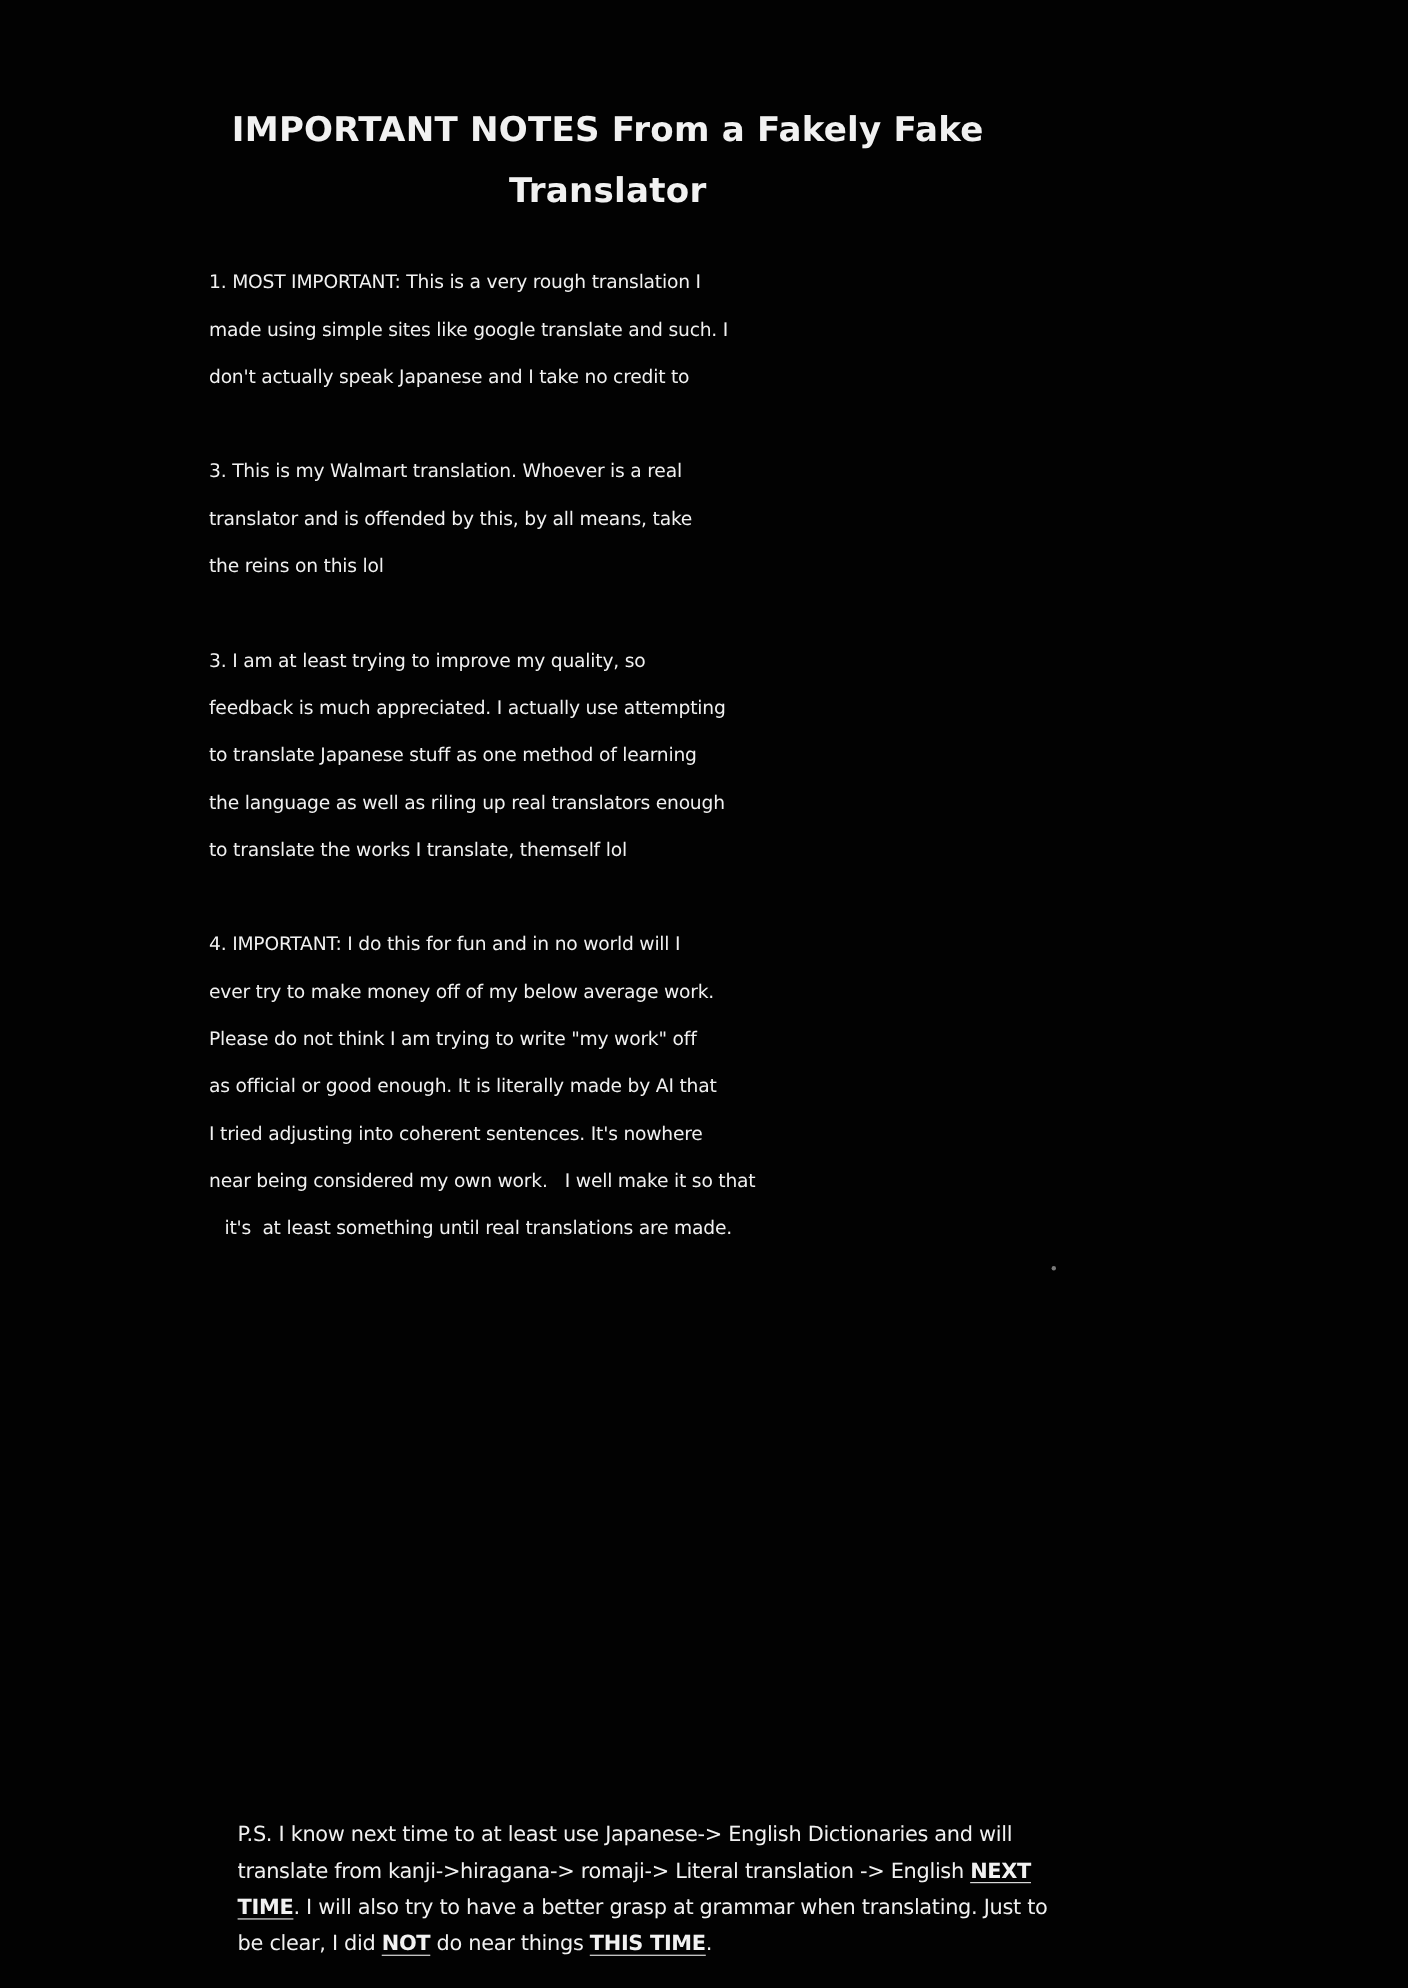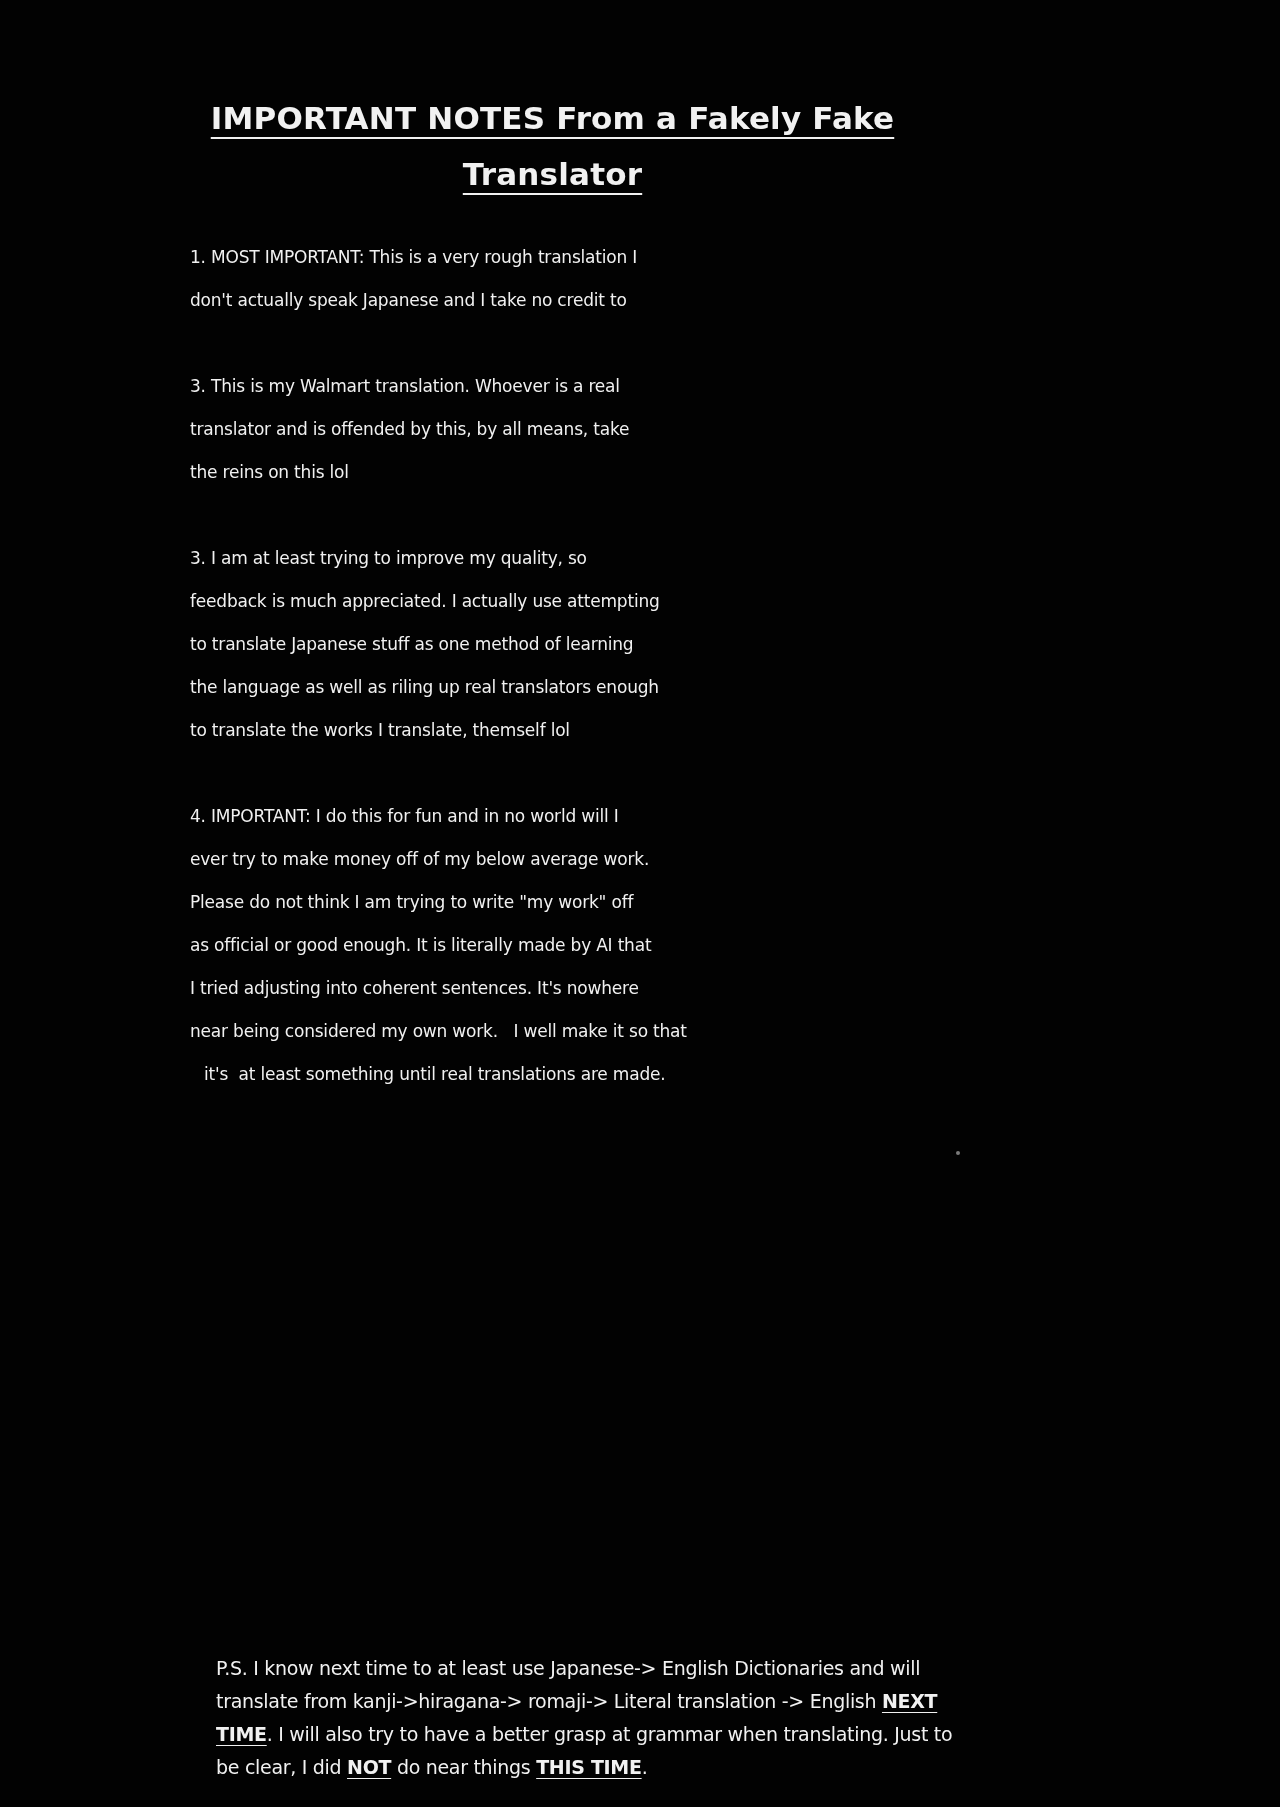--- a/index.html
+++ b/index.html
@@ -17,21 +17,20 @@
     top: 90px;
     left: 185px;
     width: 735px;
     text-align: center;
     font-size: 31px;
     font-weight: bold;
     line-height: 56px;
     letter-spacing: 0.2px;
   }
   .title-line {
-    text-decoration: underline;
     text-underline-offset: 8px;
     text-decoration-thickness: 2px;
   }
   .body-text {
     position: absolute;
     top: 236px;
     left: 190px;
     width: 760px;
     font-size: 17px;
     line-height: 43px;
@@ -74,20 +73,21 @@
 
   <div class="title-block">
     <div><span class="title-line">IMPORTANT NOTES From a Fakely Fake</span></div>
     <div><span class="title-line">Translator</span></div>
   </div>
 
   <div class="body-text">
 
     <div class="note">
       <div class="line">1. MOST IMPORTANT: This is a very rough translation I</div>
+      <div class="line">made using simple sites like google translate and such. I</div>
       <div class="line">don't actually speak Japanese and I take no credit to</div>
     </div>
 
     <div class="note">
       <div class="line">3. This is my Walmart translation. Whoever is a real</div>
       <div class="line">translator and is offended by this, by all means, take</div>
       <div class="line">the reins on this lol</div>
     </div>
 
     <div class="note">

